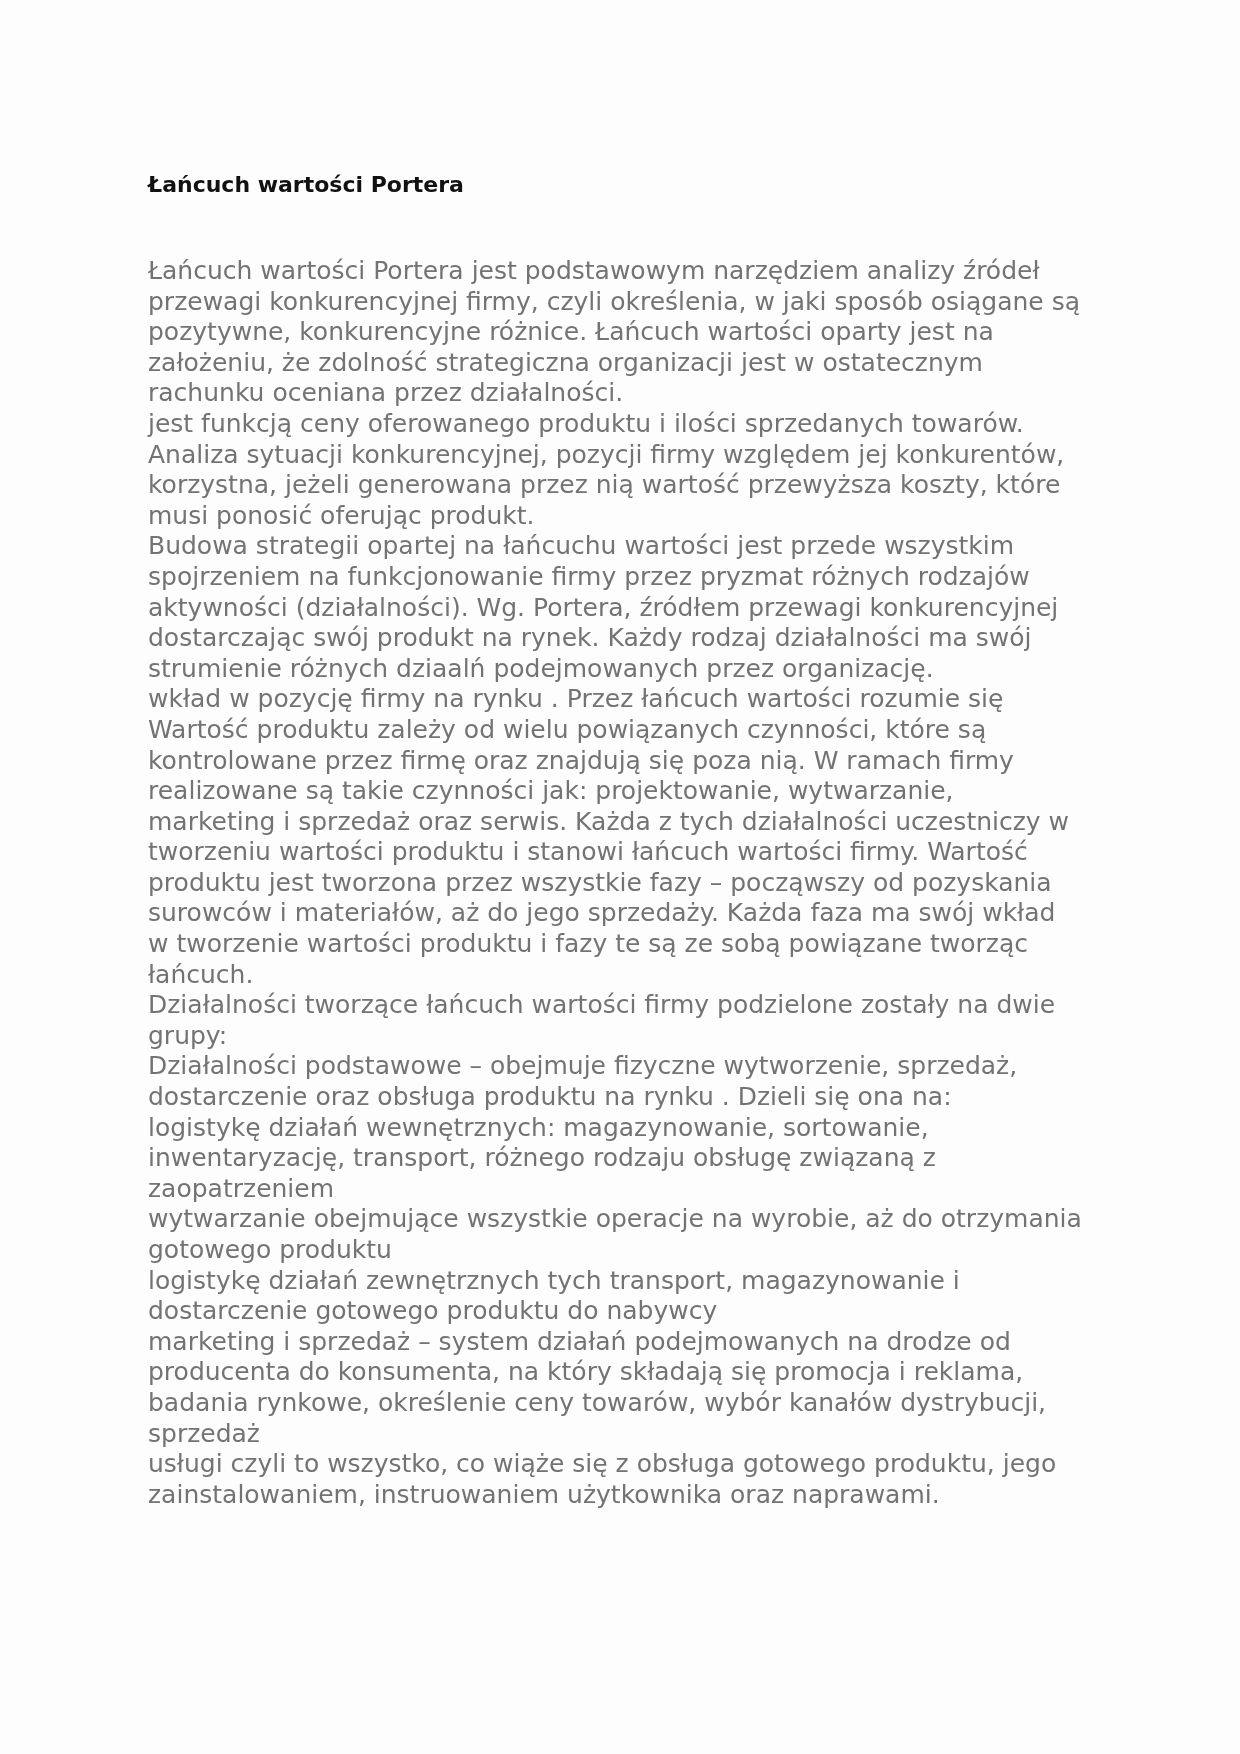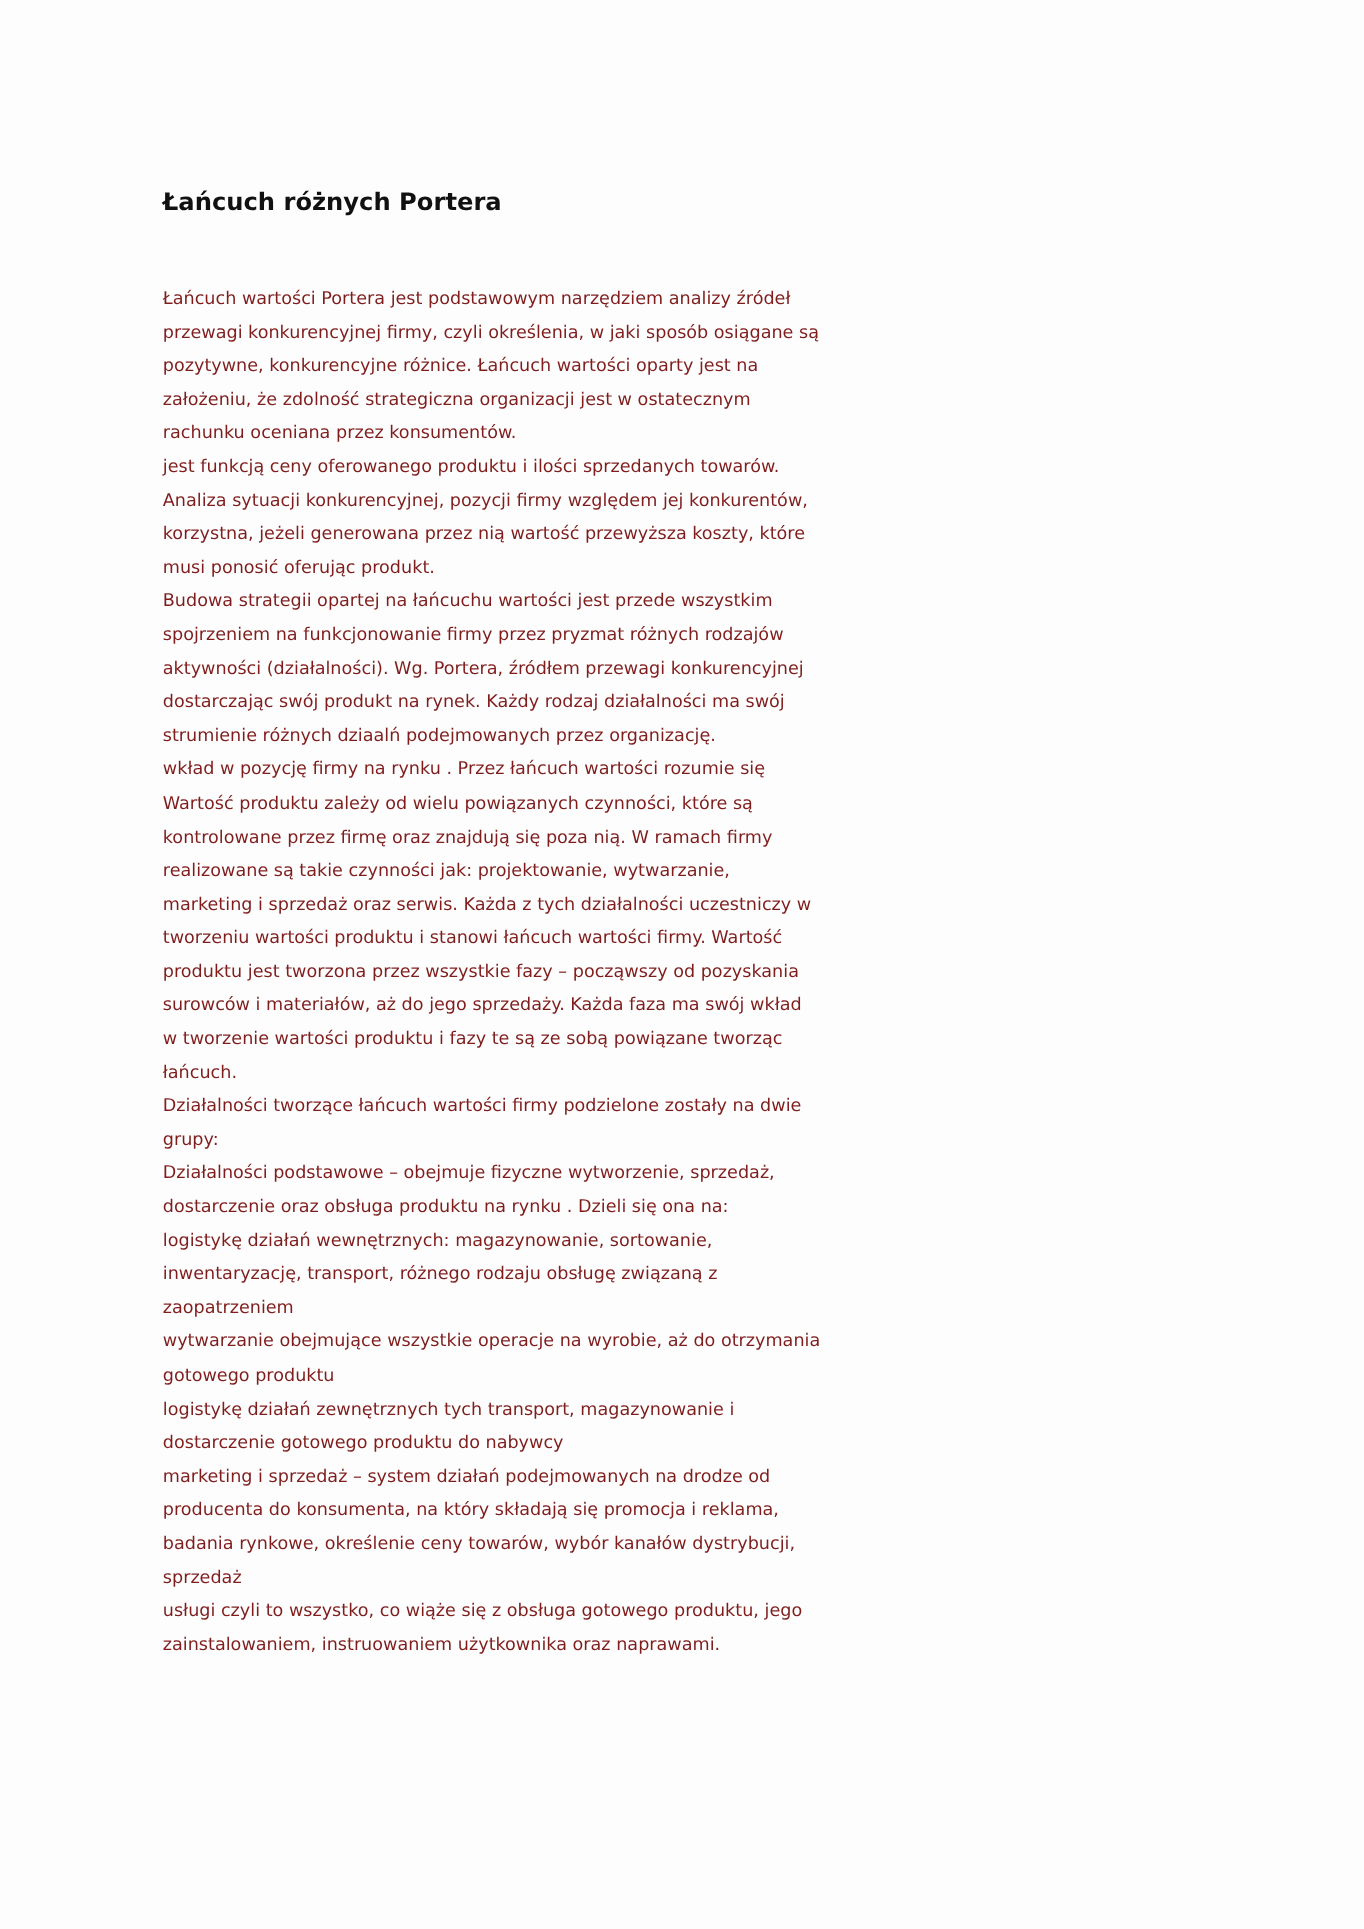--- a/index.html
+++ b/index.html
@@ -5,36 +5,36 @@
   html, body { margin: 0; padding: 0; background: #ffffff; }
   body { width: 1240px; height: 1754px; position: relative; overflow: hidden; }
   .page { position: absolute; left: 0; top: 0; width: 1240px; height: 1754px; background: #fdfdfd; }
   .title {
     position: absolute; left: 148px; top: 172px;
     font-family: "DejaVu Sans", sans-serif; font-weight: bold;
     font-size: 22px; color: #111; letter-spacing: 0px;
   }
   .body-text {
     position: absolute; left: 148px; top: 256px; width: 960px;
-    font-family: "DejaVu Sans", sans-serif; font-size: 16px;
-    line-height: 30.6px; color: #7f1d1d;
+    font-family: "DejaVu Sans", sans-serif; font-size: 25px;
+    line-height: 30.6px; color: #737373;
   }
   .line { display: block; white-space: nowrap; }
 </style>
 </head>
 <body>
 
 <div class="page">
-  <div class="title">Łańcuch różnych Portera</div>
+  <div class="title">Łańcuch wartości Portera</div>
   <div class="body-text">
     <span class="line">Łańcuch wartości Portera jest podstawowym narzędziem analizy źródeł</span>
     <span class="line">przewagi konkurencyjnej firmy, czyli określenia, w jaki sposób osiągane są</span>
     <span class="line">pozytywne, konkurencyjne różnice. Łańcuch wartości oparty jest na</span>
     <span class="line">założeniu, że zdolność strategiczna organizacji jest w ostatecznym</span>
-    <span class="line">rachunku oceniana przez konsumentów.</span>
+    <span class="line">rachunku oceniana przez działalności.</span>
     <span class="line">jest funkcją ceny oferowanego produktu i ilości sprzedanych towarów.</span>
     <span class="line">Analiza sytuacji konkurencyjnej, pozycji firmy względem jej konkurentów,</span>
     <span class="line">korzystna, jeżeli generowana przez nią wartość przewyższa koszty, które</span>
     <span class="line">musi ponosić oferując produkt.</span>
     <span class="line">Budowa strategii opartej na łańcuchu wartości jest przede wszystkim</span>
     <span class="line">spojrzeniem na funkcjonowanie firmy przez pryzmat różnych rodzajów</span>
     <span class="line">aktywności (działalności). Wg. Portera, źródłem przewagi konkurencyjnej</span>
     <span class="line">dostarczając swój produkt na rynek.  Każdy rodzaj działalności ma swój</span>
     <span class="line">strumienie różnych dziaalń podejmowanych przez organizację.</span>
     <span class="line">wkład w pozycję firmy na rynku . Przez łańcuch wartości rozumie się</span>

